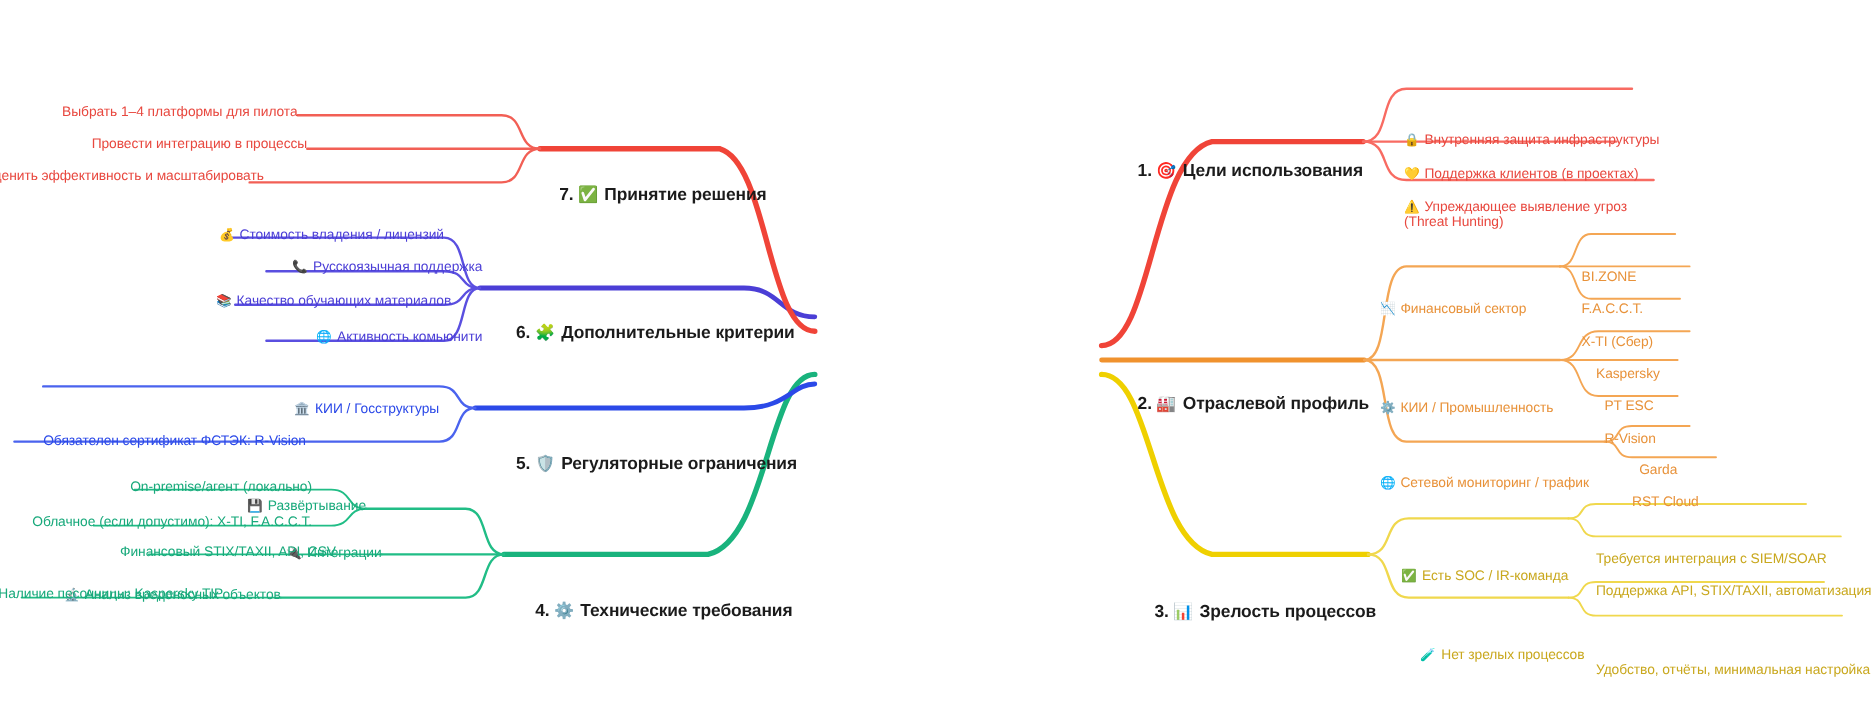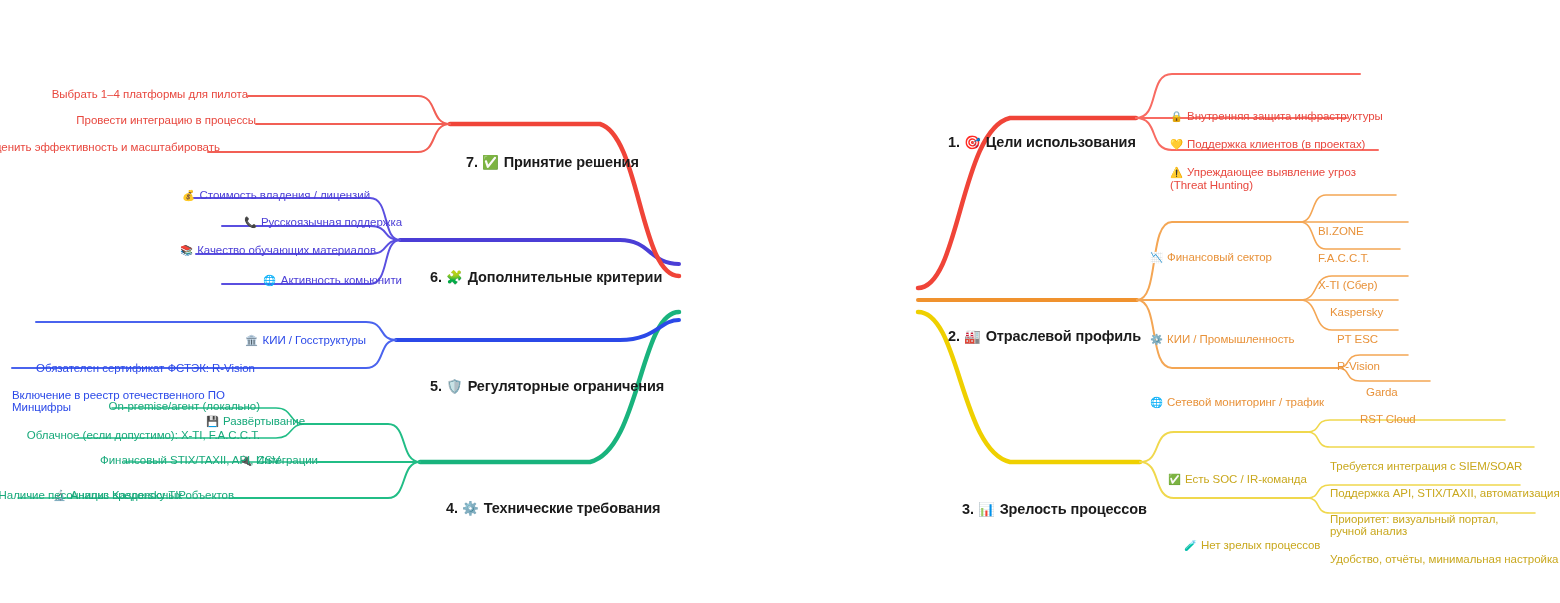--- a/index.html
+++ b/index.html
@@ -229,23 +229,20 @@
   <div class="node lvl3 lalign c-yel" style="left:1330px; top:412px;">
     <span>Требуется интеграция с SIEM/SOAR</span>
   </div>
   <div class="node lvl3 lalign c-yel" style="left:1330px; top:439px;">
     <span>Поддержка API, STIX/TAXII, автоматизация</span>
   </div>
 
   <div class="node lvl2 lalign c-yel" style="left:1184px; top:491px;">
     <span class="ic">🧪</span><span>Нет зрелых процессов</span>
   </div>
-  <div class="node lvl3 lalign wrapnode c-yel" style="left:1330px; top:465px; width:196px;">
-    <span>Приоритет: визуальный портал, ручной анализ</span>
-  </div>
   <div class="node lvl3 lalign c-yel" style="left:1330px; top:505px;">
     <span>Удобство, отчёты, минимальная настройка</span>
   </div>
 
   <div class="node lvl1 lalign" style="left:446px; top:452px;">
     <span class="num">4.</span><span class="ic">⚙️</span><span>Технические требования</span>
   </div>
 
   <div class="node lvl2 ralign c-grn" style="left:105px; top:415px; width:200px;">
     <span class="ic">💾</span><span>Развёртывание</span>
@@ -274,23 +271,20 @@
   <div class="node lvl1 lalign" style="left:430px; top:330px;">
     <span class="num">5.</span><span class="ic">🛡️</span><span>Регуляторные ограничения</span>
   </div>
 
   <div class="node lvl2 ralign c-blu" style="left:166px; top:334px; width:200px;">
     <span class="ic">🏛️</span><span>КИИ / Госструктуры</span>
   </div>
   <div class="node lvl3 lalign c-blu" style="left:36px; top:314px;">
     <span>Обязателен сертификат ФСТЭК: R-Vision</span>
   </div>
-  <div class="node lvl3 lalign wrapnode c-blu" style="left:12px; top:341px; width:222px;">
-    <span>Включение в реестр отечественного ПО Минцифры</span>
-  </div>
 
   <div class="node lvl1 lalign" style="left:430px; top:221px;">
     <span class="num">6.</span><span class="ic">🧩</span><span>Дополнительные критерии</span>
   </div>
 
   <div class="node lvl2 ralign c-pur" style="left:170px; top:189px; width:200px;">
     <span class="ic">💰</span><span>Стоимость владения / лицензий</span>
   </div>
   <div class="node lvl2 ralign c-pur" style="left:202px; top:216px; width:200px;">
     <span class="ic">📞</span><span>Русскоязычная поддержка</span>

